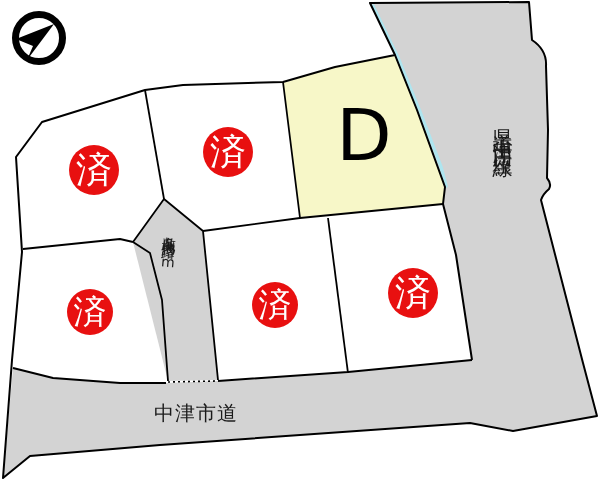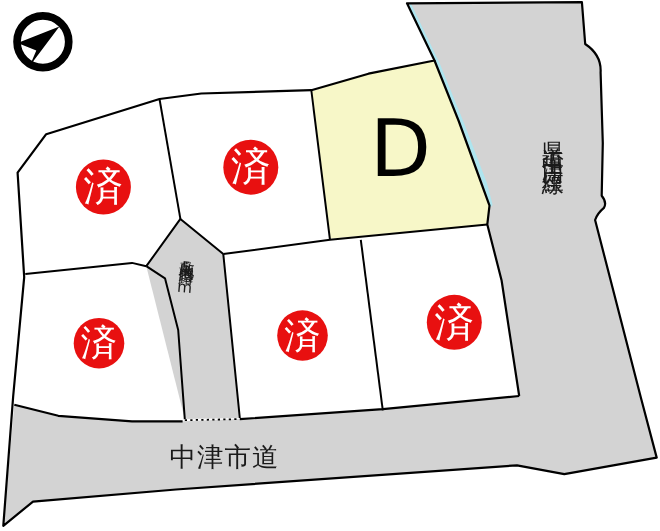--- a/index.html
+++ b/index.html
@@ -7,21 +7,21 @@
     position:relative;width:600px;height:483px;overflow:hidden;background:#ffffff;
     font-family:"DejaVu Sans","Liberation Sans",sans-serif;color:#111;
   }
   .map-svg{position:absolute;left:0;top:0;}
   .label{position:absolute;white-space:nowrap;}
   .pref-road-label{
     left:490px;top:113px;writing-mode:vertical-rl;text-orientation:upright;
     font-size:20px;letter-spacing:5px;color:#1a1a1a;
   }
   .city-road-label{
-    left:154px;top:400px;font-size:24px;letter-spacing:1px;color:#1a1a1a;
+    left:154px;top:400px;font-size:20px;letter-spacing:1px;color:#1a1a1a;
   }
   .internal-road-label{
     left:162px;top:226px;writing-mode:vertical-rl;text-orientation:upright;
     font-size:14px;letter-spacing:2px;color:#1a1a1a;
     transform:rotate(5deg);transform-origin:top center;
   }
   .plot-d-label{
     left:324px;top:99px;width:80px;text-align:center;
     font-size:72px;line-height:1.0;font-weight:400;color:#000;
     font-family:"DejaVu Sans","Liberation Sans",sans-serif;

